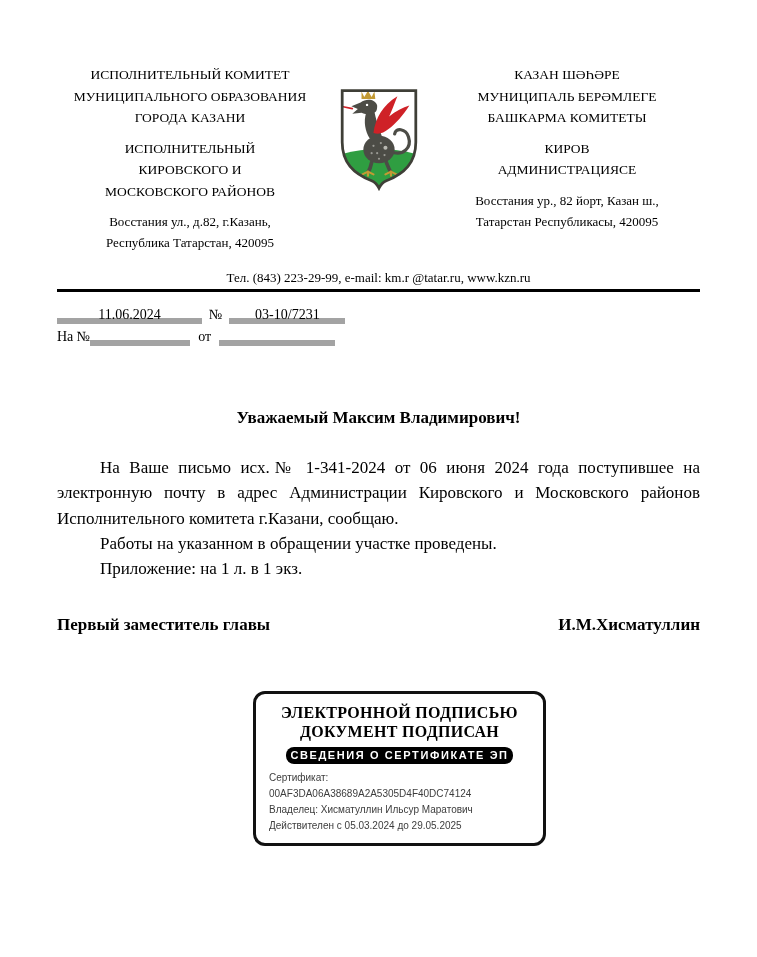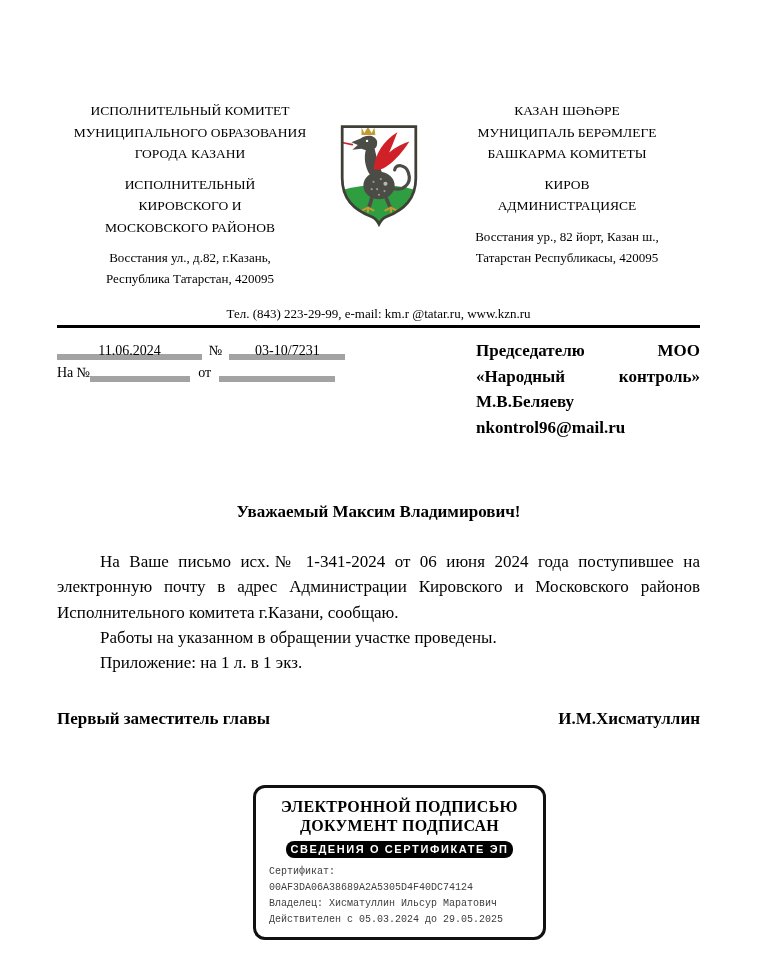--- a/index.html
+++ b/index.html
@@ -4,21 +4,21 @@
 <style>
   * { margin:0; padding:0; box-sizing:border-box; }
   html,body { background:#fff; }
   .page {
     position:relative;
     width:757px; height:957px;
     margin:0 auto;
     background:#ffffff;
     color:#000;
     font-family:"Liberation Serif","DejaVu Serif",serif;
-    padding:100px 57px 0 57px;
+    padding:64px 57px 0 57px;
     overflow:hidden;
   }
 
   
   .letterhead { display:flex; justify-content:space-between; }
   .lh-col { width:266px; text-align:center; font-size:13.5px; line-height:21.5px; }
   .lh-col .dept { margin-top:9px; }
   .lh-col .addr { margin-top:9px; font-size:13px; line-height:21px; }
   .crest-col { width:110px; display:flex; justify-content:center; align-items:flex-start; padding-top:21px; }
 
@@ -59,21 +59,21 @@
     background:#fff;
   }
   .stamp-title { text-align:center; font-weight:bold; font-size:16px; line-height:19px; letter-spacing:.3px; }
   .stamp-bar {
     margin:6px auto 6px auto;
     width:227px; height:17px; line-height:17px;
     text-align:center;
     font-family:"Liberation Sans","DejaVu Sans",sans-serif;
     font-weight:bold; font-size:11px; letter-spacing:1.6px;border-radius:8px;
   }
-  .stamp-details { font-family:Liberation Mono, monospace; font-size:10px; line-height:16px; }
+  .stamp-details { font-family:Liberation Sans, sans-serif; font-size:10px; line-height:16px; }
 </style>
 </head>
 <body>
 
 <div class="page">
 
   <div class="letterhead">
 
     <div class="lh-col">
       <div>ИСПОЛНИТЕЛЬНЫЙ КОМИТЕТ</div>
@@ -155,26 +155,20 @@
         <span class="uline u-num">03-10/7231</span>
       </div>
       <div class="ref-line">
         <span class="ref-label">На №</span>
         <span class="uline u-reply-num"></span>
         <span class="ref-label ot-sign">от</span>
         <span class="uline u-reply-date"></span>
       </div>
     </div>
 
-    <div class="recipient">
-      <div class="just">Председателю МОО</div>
-      <div class="just">«Народный контроль»</div>
-      <div>М.В.Беляеву</div>
-      <div>nkontrol96@mail.ru</div>
-    </div>
   </div>
 
   <div class="salutation">Уважаемый Максим Владимирович!</div>
 
   <div class="body-text">
     <p class="p-justify">На Ваше письмо исх.№ 1-341-2024 от 06 июня 2024 года поступившее на электронную почту в адрес Администрации Кировского и Московского районов Исполнительного комитета г.Казани, сообщаю.</p>
     <p>Работы на указанном в обращении участке проведены.</p>
     <p>Приложение: на 1 л. в 1 экз.</p>
   </div>
 

